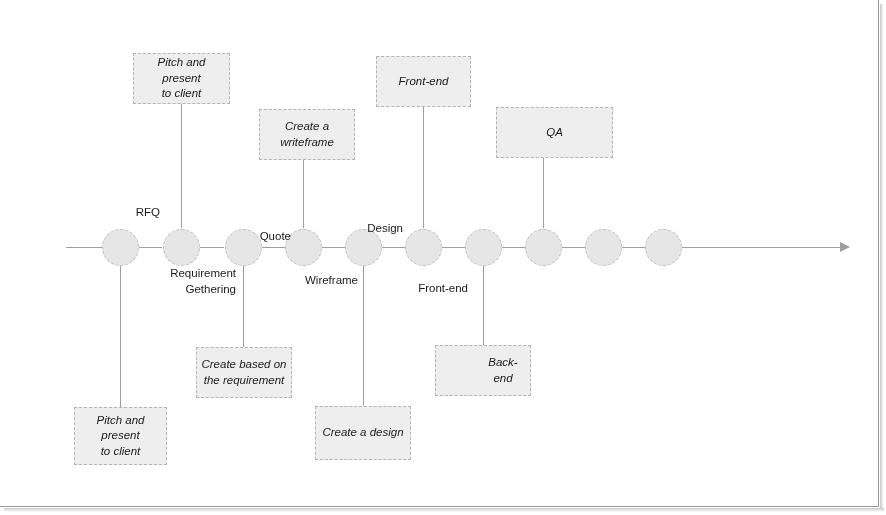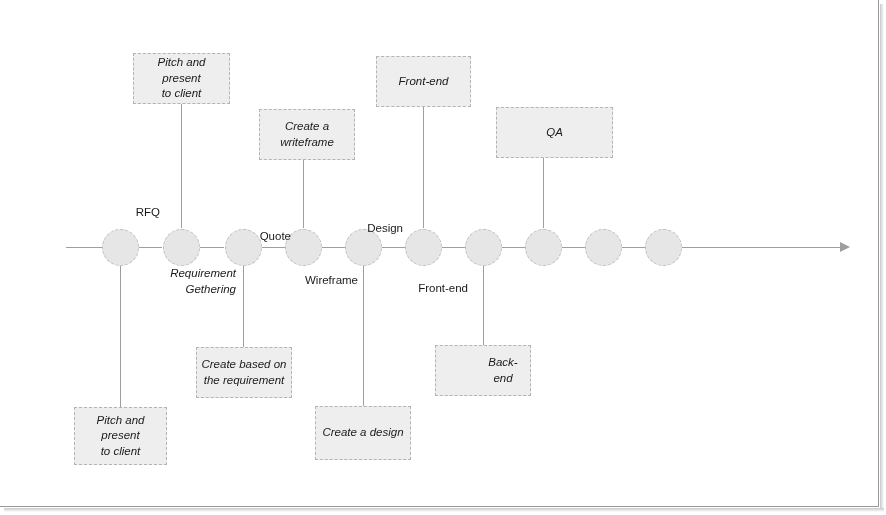--- a/index.html
+++ b/index.html
@@ -137,21 +137,21 @@
     <div class="milestone" style="left:285px; top:229px;"></div>
     <div class="milestone" style="left:345px; top:229px;"></div>
     <div class="milestone" style="left:405px; top:229px;"></div>
     <div class="milestone" style="left:465px; top:229px;"></div>
     <div class="milestone" style="left:525px; top:229px;"></div>
     <div class="milestone" style="left:585px; top:229px;"></div>
     <div class="milestone" style="left:645px; top:229px;"></div>
 
     <div class="axis-label" style="left:80px;  top:205px; width:80px;">RFQ</div>
 
-    <div class="axis-label" style="left:126px; top:266px; width:110px;font-style:italic;">Requirement
+    <div class="axis-label" style="left:126px; top:266px; width:110px;">Requirement
 Gethering</div>
 
     <div class="axis-label" style="left:211px; top:205px; width:80px;margin-top:24px;">Quote</div>
 
     <div class="axis-label" style="left:268px; top:273px; width:90px;">Wireframe</div>
 
     <div class="axis-label" style="left:323px; top:205px; width:80px;margin-top:16px;">Design</div>
 
     <div class="axis-label" style="left:378px; top:281px; width:90px;">Front-end</div>
 

